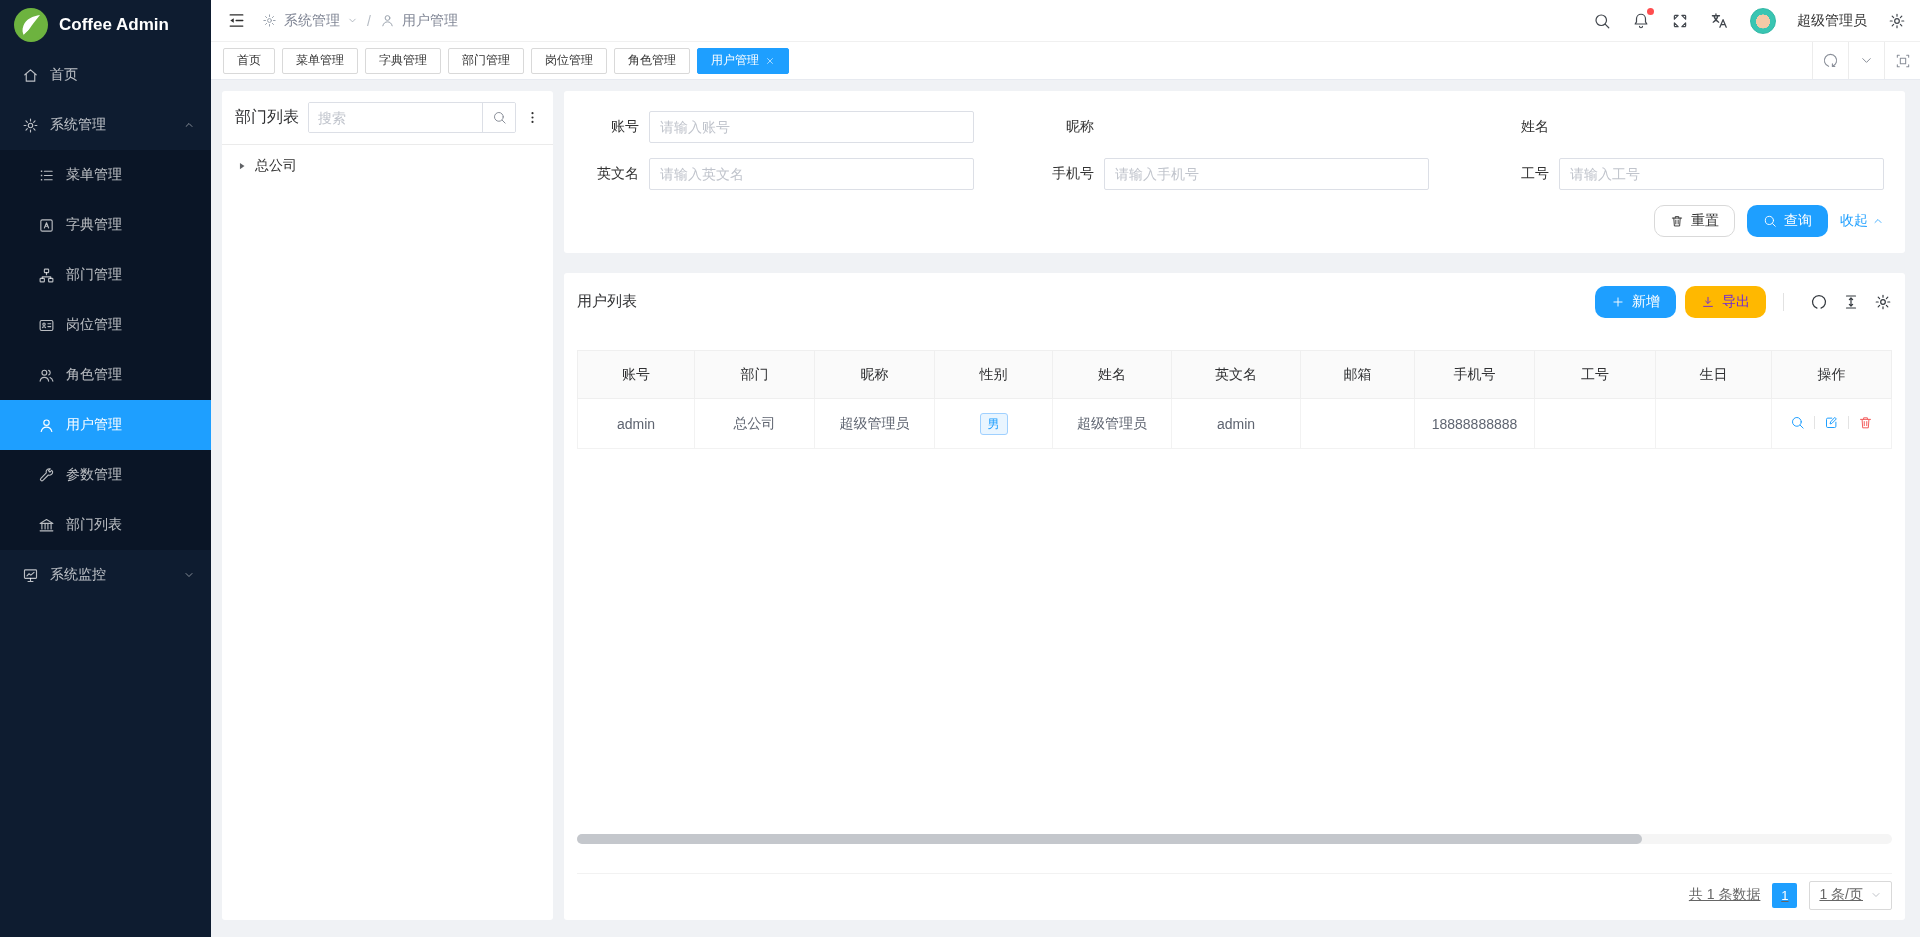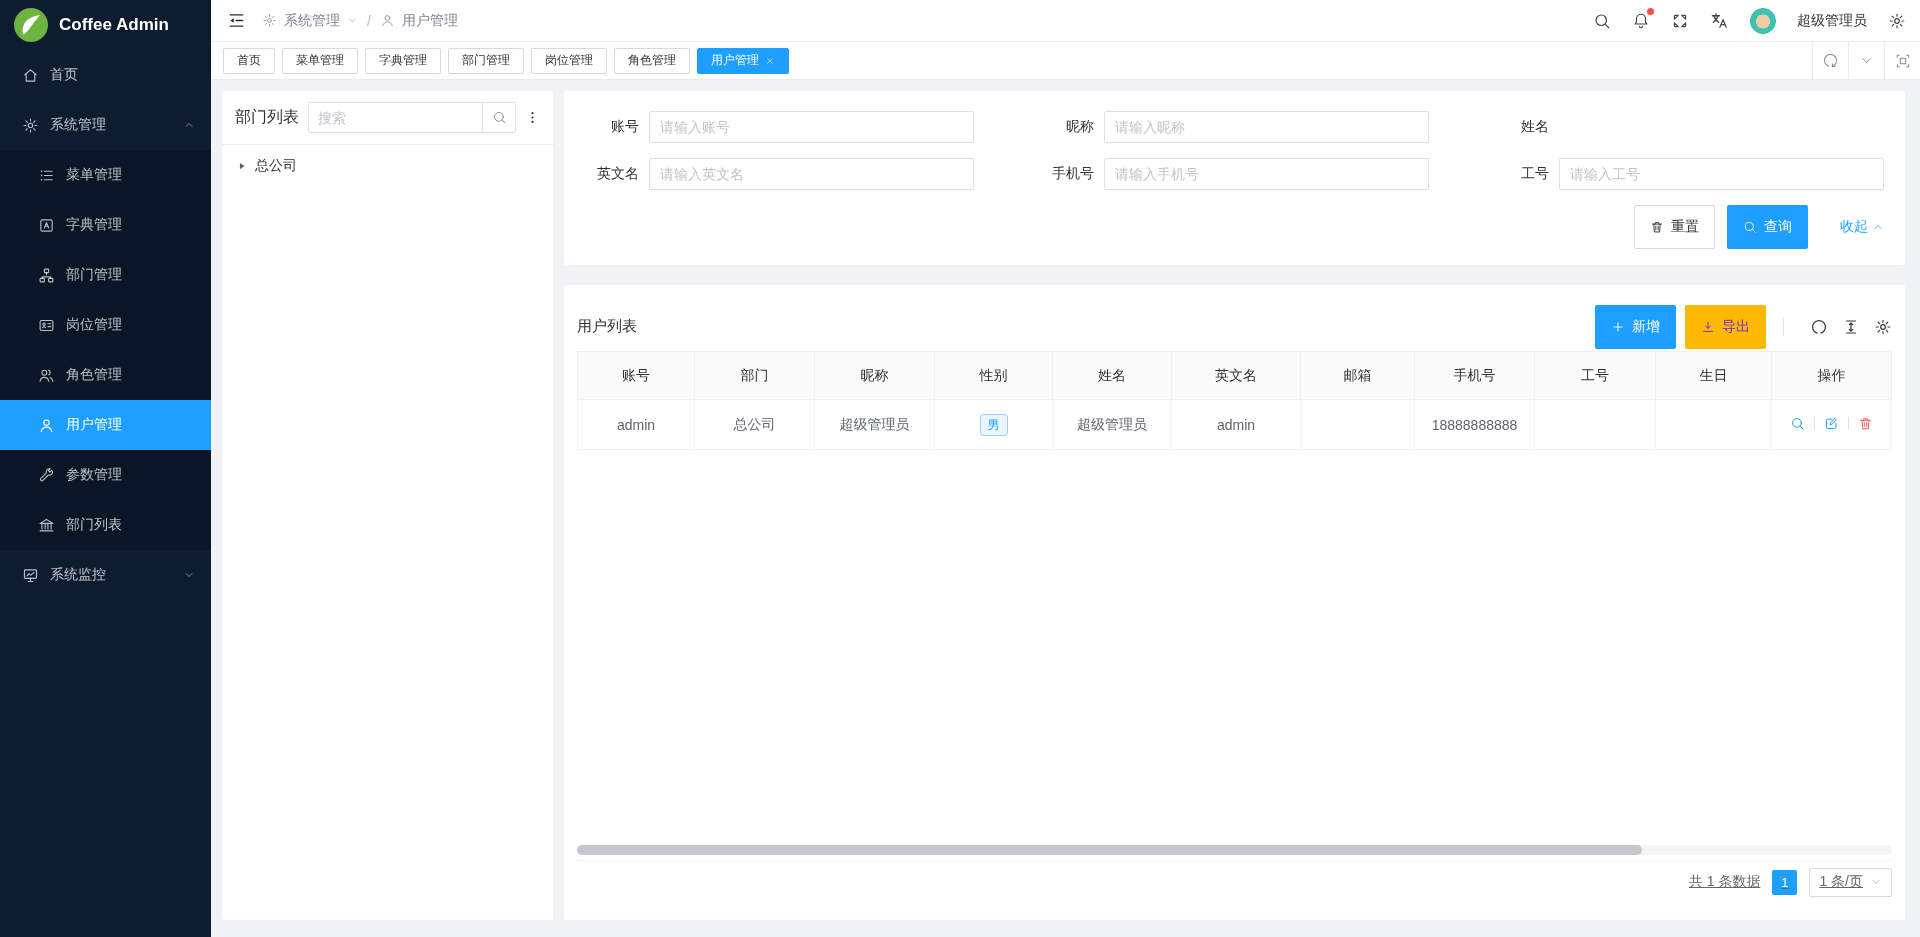--- a/index.html
+++ b/index.html
@@ -59,27 +59,27 @@
   
   .right-col { flex:1; display:flex; flex-direction:column; gap:20px; min-width:0; }
 
   .filter-card { background:#fff; border-radius:3px; padding:20px 13px 16px; flex-shrink:0; }
   .form-grid { display:grid; grid-template-columns:repeat(3,1fr); column-gap:58px; row-gap:15px; padding-right:8px; }
   .field { display:flex; align-items:center; }
   .field label { width:62px; flex-shrink:0; text-align:right; margin-right:10px; color:#333; }
   .field input { flex:1; min-width:0; height:32px; border:1px solid #dcdfe6; border-radius:2px; padding:0 10px; font-size:14px; color:#333; outline:none; }
   .field input::placeholder { color:#c0c4cc; }
   .filter-actions { display:flex; justify-content:flex-end; align-items:center; gap:12px; margin-top:15px; padding-right:8px; }
-  .btn { height:44px; display:inline-flex; align-items:center; gap:7px; padding:0 15px; border-radius:2px; font-size:14px; cursor:pointer; border:1px solid transparent; }
+  .btn { height:32px; display:inline-flex; align-items:center; gap:7px; padding:0 15px; border-radius:10px; font-size:14px; cursor:pointer; border:1px solid transparent; }
   .btn-plain { background:#fff; border-color:#d9d9d9; color:#333; }
   .btn-primary { background:var(--primary,#1e9fff); color:#fff; }
   .btn-warning { background:var(--warning,#ffb800); color:#6d28d9; }
-  .link-collapse { display:inline-flex; align-items:center; gap:4px; color:var(--primary,#1e9fff); cursor:pointer; margin-left:20px; }
-
-  .table-card { background:#fff; border-radius:3px; flex:1; display:flex; flex-direction:column; padding:17px 13px; min-height:0; }
+  .link-collapse { display:inline-flex; align-items:center; gap:4px; color:var(--primary,#1e9fff); cursor:pointer; margin-left:0; }
+
+  .table-card { background:#fff; border-radius:3px; flex:1; display:flex; flex-direction:column; padding:4px 13px; min-height:0;gap:24px; }
   .table-head { height:49px; display:flex; align-items:center; flex-shrink:0; }
   .table-title { font-size:15px; color:#303133; }
   .table-head-right { margin-left:auto; display:flex; align-items:center; }
   .head-ic-sep { width:1px; height:18px; background:#e2e2e2; margin:0 12px 0 17px; }
   .head-ic { color:#33383e; margin-left:14px; cursor:pointer; }
   .btn-export { margin-left:9px; }
 
   table.grid { width:100%; border-collapse:collapse; table-layout:fixed; flex-shrink:0; }
   .grid th { height:48px; background:#fafafa; border:1px solid #efefef; font-weight:400; font-size:14px; color:#303133; text-align:center; }
   .grid td { height:50px; border:1px solid #f2f2f2; font-size:14px; color:#5e6470; text-align:center; background:#fff; }
@@ -343,21 +343,20 @@
     <div class="right-col">
 
       <section class="filter-card">
         <div class="form-grid">
           <div class="field">
             <label>账号</label>
             <input placeholder="请输入账号" style="">
           </div>
           <div class="field">
             <label>昵称</label>
-            <input placeholder="请输入昵称" style="">
           </div>
           <div class="field">
             <label>姓名</label>
           </div>
           <div class="field">
             <label>英文名</label>
             <input placeholder="请输入英文名" style="">
           </div>
           <div class="field">
             <label>手机号</label>

